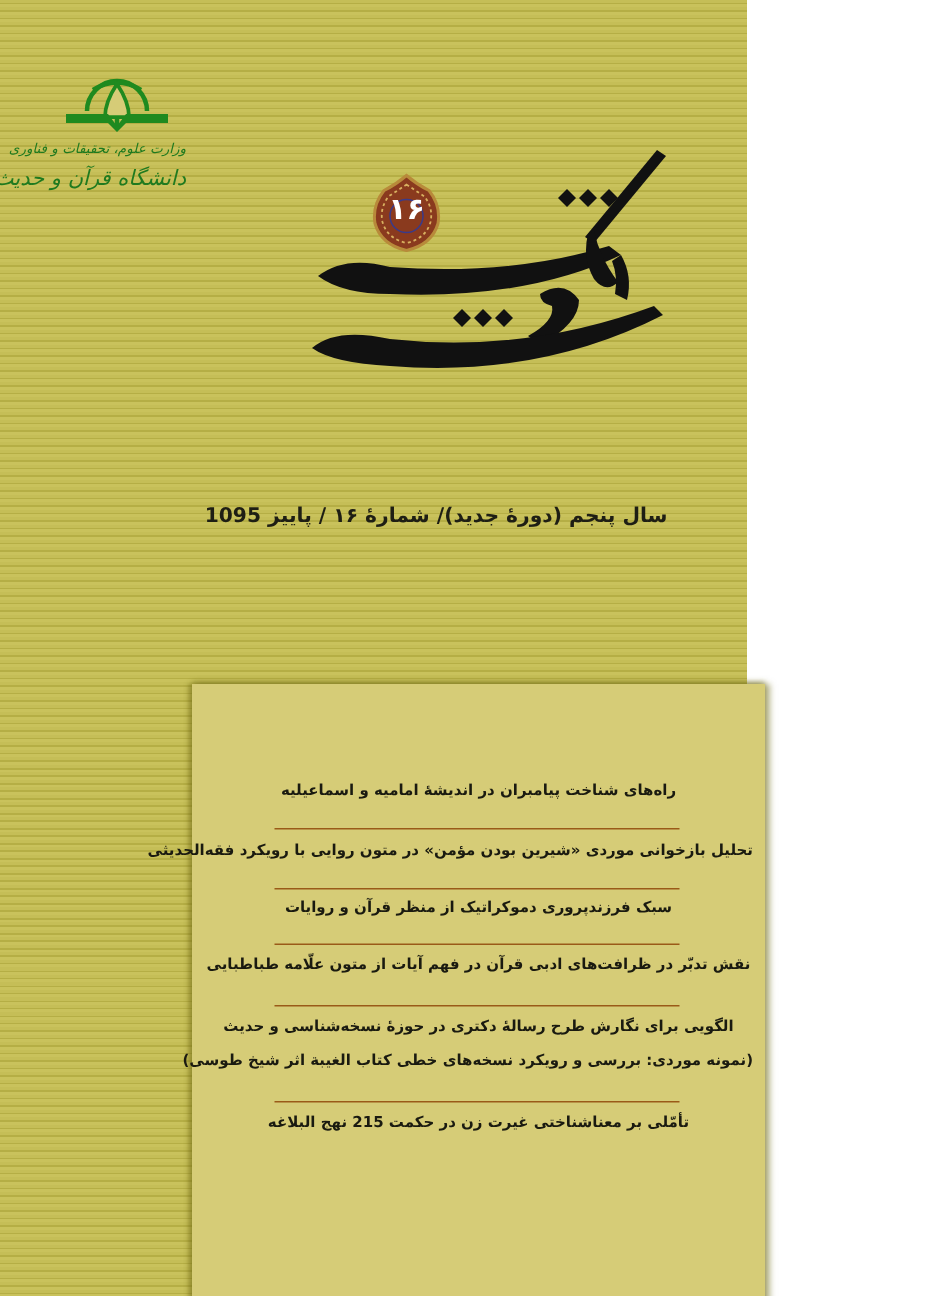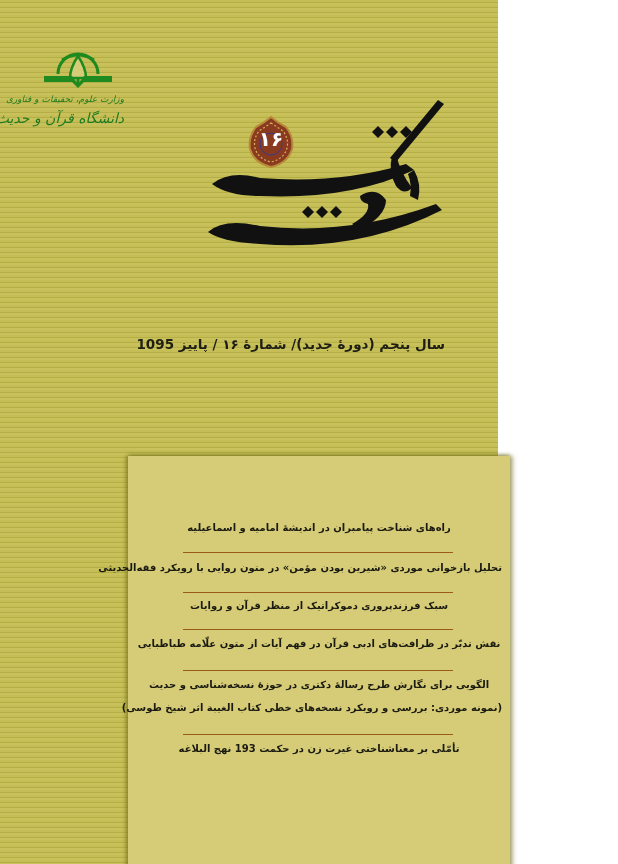--- a/index.html
+++ b/index.html
@@ -105,16 +105,16 @@
       <div class="toc-title" style="top:144px">سبک فرزندپروری دموکراتیک از منظر قرآن و روایات</div>
       <div class="toc-divider" style="top:173px"></div>
 
       <div class="toc-title" style="top:182px">نقش تدبّر در ظرافت‌های ادبی قرآن در فهم آیات از متون علّامه طباطبایی</div>
       <div class="toc-divider" style="top:214px"></div>
 
       <div class="toc-title" style="top:223px">الگویی برای نگارش طرح رسالهٔ دکتری در حوزهٔ نسخه‌شناسی و حدیث</div>
       <div class="toc-title" style="top:246px">(نمونه موردی: بررسی و رویکرد نسخه‌های خطی کتاب الغیبة اثر شیخ طوسی)</div>
       <div class="toc-divider" style="top:278px"></div>
 
-      <div class="toc-title" style="top:287px">تأمّلی بر معناشناختی غیرت زن در حکمت 193 نهج البلاغه</div>
+      <div class="toc-title" style="top:287px">تأمّلی بر معناشناختی غیرت زن در حکمت 215 نهج البلاغه</div>
     </div>
   </div>
 </div>
 
 </body></html>

